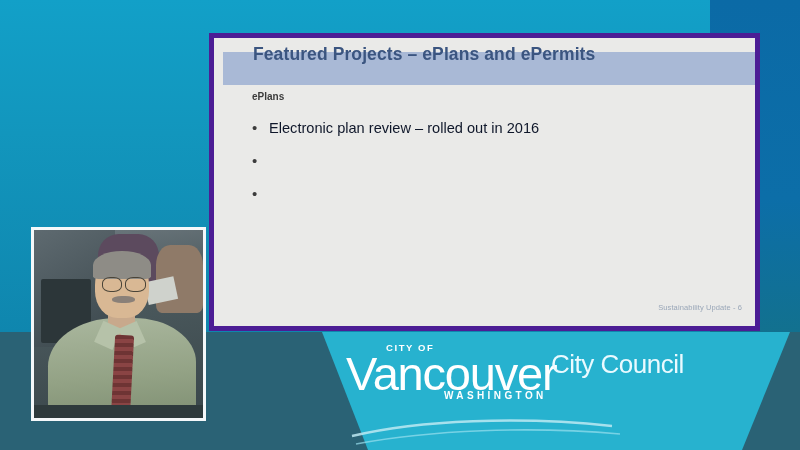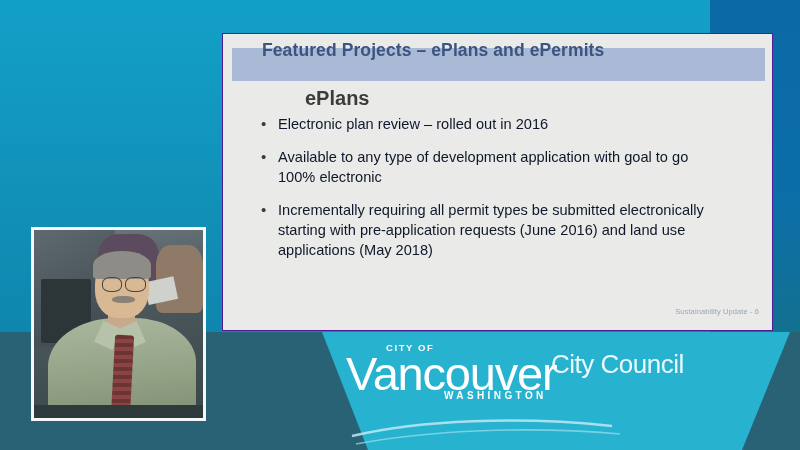--- a/index.html
+++ b/index.html
@@ -96,24 +96,24 @@
     font-weight: normal;
     letter-spacing: -0.5px;
     line-height: 1;
     color: #eafaff;
     margin-left: 13px;
   }
 
   
   .slide {
     position: absolute;
-    left: 222px; top: 33px;
+    left: 209px; top: 33px;
     width: 551px; height: 298px;
     background: #eaeae8;
-    border: 1px solid #4c1d95;
+    border: 5px solid #4c1d95;
     box-sizing: border-box;
     overflow: hidden;
   }
   .slide-titlebar {
     position: absolute;
     left: 9px; top: 14px;
     width: 533px; height: 33px;
     background: #a9b9d6;
   }
   .slide-title {
@@ -121,24 +121,23 @@
     left: 39px; top: 6px;
     font-size: 17.5px;
     font-weight: bold;
     color: #3b5580;
     letter-spacing: 0.1px;
     white-space: nowrap;
   }
   .slide-subtitle {
     position: absolute;
     left: 38px; top: 53px;
-    font-size: 20px;
+    font-size: 10px;
     font-weight: bold;
     color: #3c3c3c;
-    margin-left: 44px;
   }
   .bullets {
     position: absolute;
     left: 38px; top: 80px;
     width: 480px;
   }
   .bullet {
     position: relative;
     display: flex;
     margin-bottom: 13px;
@@ -276,25 +275,23 @@
     <div class="slide-title">Featured Projects – ePlans and ePermits</div>
     <div class="slide-subtitle">ePlans</div>
 
     <div class="bullets">
       <div class="bullet">
         <span class="bullet-dot">•</span>
         <span class="bullet-text">Electronic plan review – rolled out in 2016</span>
       </div>
       <div class="bullet">
         <span class="bullet-dot">•</span>
-        <span class="bullet-text">Available to any type of development application with goal to go 100% electronic</span>
       </div>
       <div class="bullet">
         <span class="bullet-dot">•</span>
-        <span class="bullet-text">Incrementally requiring all permit types be submitted electronically starting with pre-application requests (June 2016) and land use applications (May 2018)</span>
       </div>
     </div>
 
     <div class="slide-footer">Sustainability Update - 6</div>
   </div>
 
   <div class="inset">
     <div class="inset-scene">
       <div class="scene-bg"></div>
       <div class="scene-wallL"></div>

